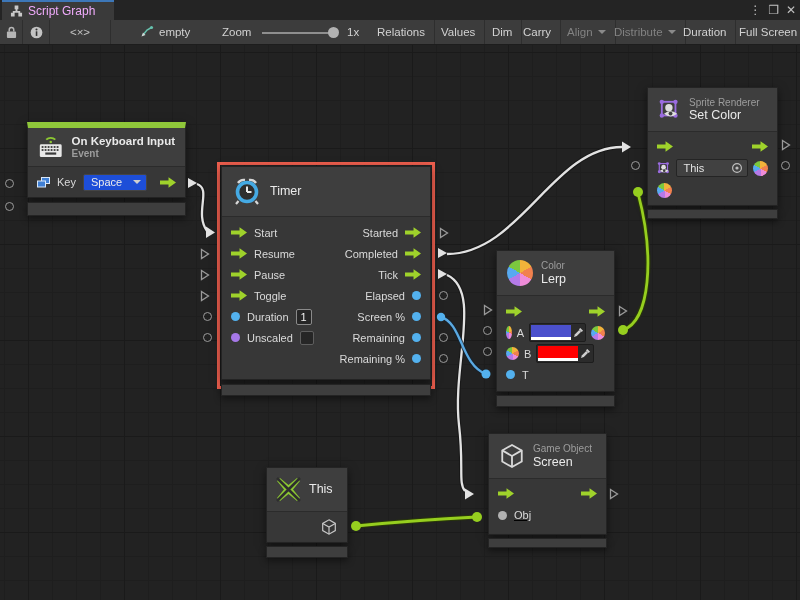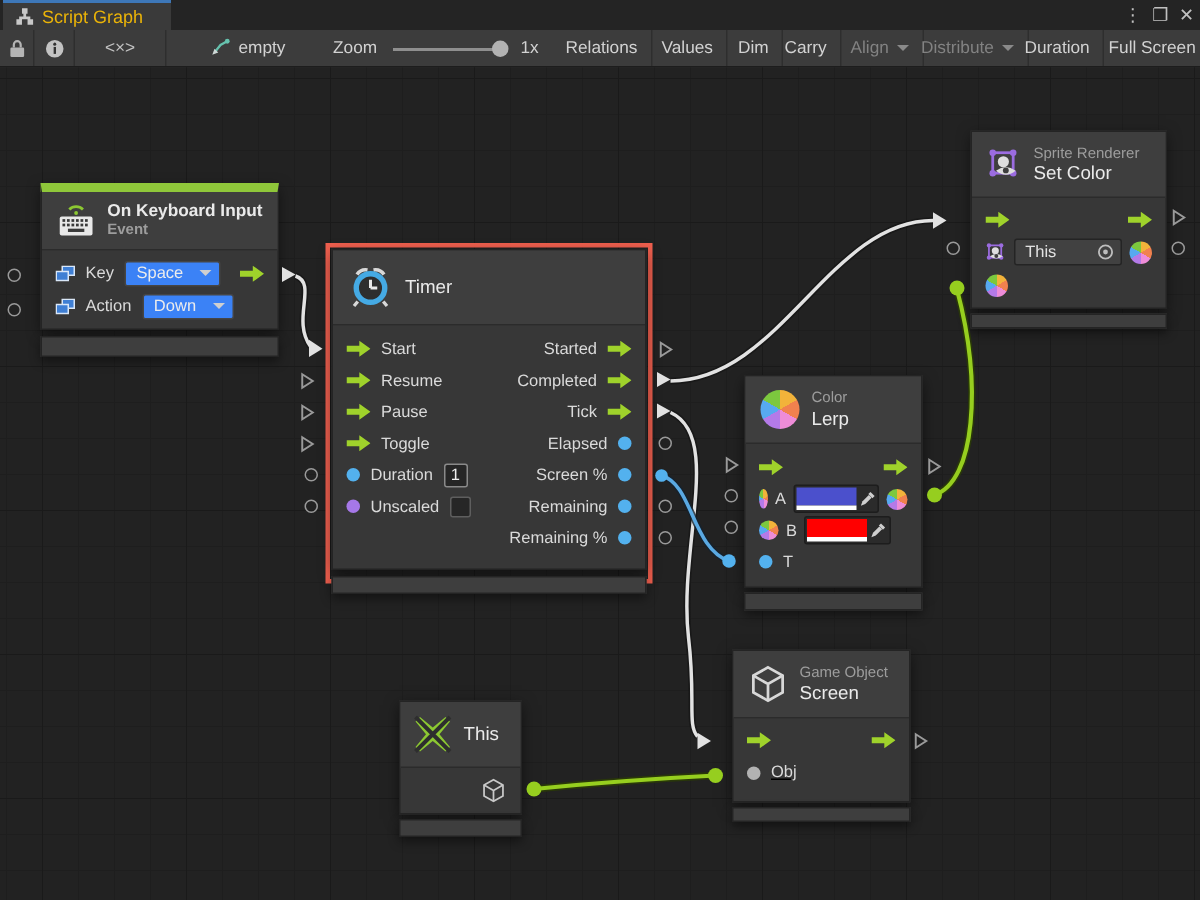--- a/index.html
+++ b/index.html
@@ -4,21 +4,21 @@
 <style>
   * { margin:0; padding:0; box-sizing:border-box; }
   html,body { width:800px; height:600px; background:#161616; overflow:hidden;
               font-family:"Liberation Sans", sans-serif; }
   .window { position:relative; width:800px; height:600px; background:#262626; }
 
   
   .tabbar { position:absolute; left:0; top:0; width:800px; height:20px; background:#242424; }
   .tab { position:absolute; left:2px; top:0; width:112px; height:20px; background:#3a3a3a;
          border-top:2px solid #3d77b8; display:flex; align-items:center; gap:5px; padding:0 8px; }
-  .tab-label { color:#eab308; font-size:12px; white-space:nowrap; }
+  .tab-label { color:#f0abfc; font-size:12px; white-space:nowrap; }
   .win-controls { position:absolute; right:4px; top:1px; display:flex; gap:7px; align-items:center; color:#c0c0c0; font-size:12px; }
   .win-controls span { cursor:default; line-height:18px; }
 
   
   .toolbar { position:absolute; left:0; top:20px; width:800px; height:25px; background:#3c3c3c;
              border-bottom:1px solid #1d1d1d; color:#d2d2d2; font-size:11.5px; }
   .tb-cell { position:absolute; top:0; height:24px; display:flex; align-items:center; justify-content:center;
              border-right:1px solid #2e2e2e; }
   .tb-text-btn { padding:0 9px; white-space:nowrap; }
   .tb-disabled { color:#828282; }
@@ -51,21 +51,21 @@
   .hdr-sub { color:#9d9d9d; font-size:10px; white-space:nowrap; }
   .rows { padding:4px 0; }
   .prow { display:flex; align-items:center; padding:0 9px; }
   .pleft { display:flex; align-items:center; gap:7px; }
   .pright { display:flex; align-items:center; gap:7px; margin-left:auto; }
   .plabel { color:#dadada; font-size:11px; white-space:nowrap; }
   .dot { width:9px; height:9px; border-radius:50%; }
   .dot-blue { background:#53b1ee; }
   .dot-purple { background:#a678e8; }
   .dot-gray { background:#b2b2b2; }
-  .dropdown { background:#3b82f6; border:1px solid #454545; border-radius:2px; color:#ececec;
+  .dropdown { background:#1d4ed8; border:1px solid #454545; border-radius:2px; color:#ececec;
               font-size:11px; padding:1px 5px 2px 7px; display:flex; align-items:center; gap:6px; white-space:nowrap; }
   .dropdown .caret { border-top-color:#cfcfcf; }
   .valbox { width:16px; height:16px; background:#262626; border:1px solid #8a8a8a; border-radius:2px;
             color:#f0f0f0; font-size:11px; text-align:center; line-height:14px; }
   .checkbox { width:14px; height:14px; background:#262626; border:1px solid #5e5e5e; border-radius:2px; }
   .objfield { width:74px; height:18px; background:#414141; border:1px solid #242424; border-radius:2px;
               display:flex; align-items:center; padding:0 4px 0 6px; color:#e2e2e2; font-size:11px; }
   .swatchbox { width:58px; height:19px; background:#2b2b2b; border:1px solid #1d1d1d; border-radius:2px;
                display:flex; align-items:center; padding:1px; gap:2px; }
   .swatch { width:40px; height:15px; display:flex; flex-direction:column; }
@@ -204,33 +204,20 @@
                 <span>Space</span>
                   <span class="caret"></span>
               </div>
             </div>
             <div class="pright">
               <svg width="16" height="11" viewBox="0 0 15 10">
                 <path d="M0 3.2h8V0l7 5-7 5V6.8H0z" fill="#9fd22b"></path>
               </svg>
             </div>
           </div>
-          <div class="prow" style="height:22px;">
-            <div class="pleft">
-              <svg width="13" height="11" viewBox="0 0 13 11">
-                <rect x="4.5" y="0.5" width="8" height="6" fill="#3f7fd4" stroke="#d9e7f8"></rect>
-                <rect x="0.5" y="4" width="8" height="6" fill="#3f7fd4" stroke="#d9e7f8"></rect>
-              </svg>
-              <span class="plabel">Action</span>
-              <div class="dropdown">
-                <span>Down</span>
-                  <span class="caret"></span>
-              </div>
-            </div>
-          </div>
         </div>
       </div>
       <div class="node-footer" style="height:14px;"></div>
     </div>
 
     <div class="node" style="left:217px;top:117px;width:218px;height:227px;border:3px solid #ef5f4e;padding:1px;">
       <div class="node-main" style="width:210px;">
         <div class="node-header" style="height:50px;">
           <svg width="30" height="30" viewBox="0 0 30 30">
             <path d="M6 6 a7 7 0 0 1 7 -3" stroke="#d8d8d8" stroke-width="2.4" fill="none"></path>

